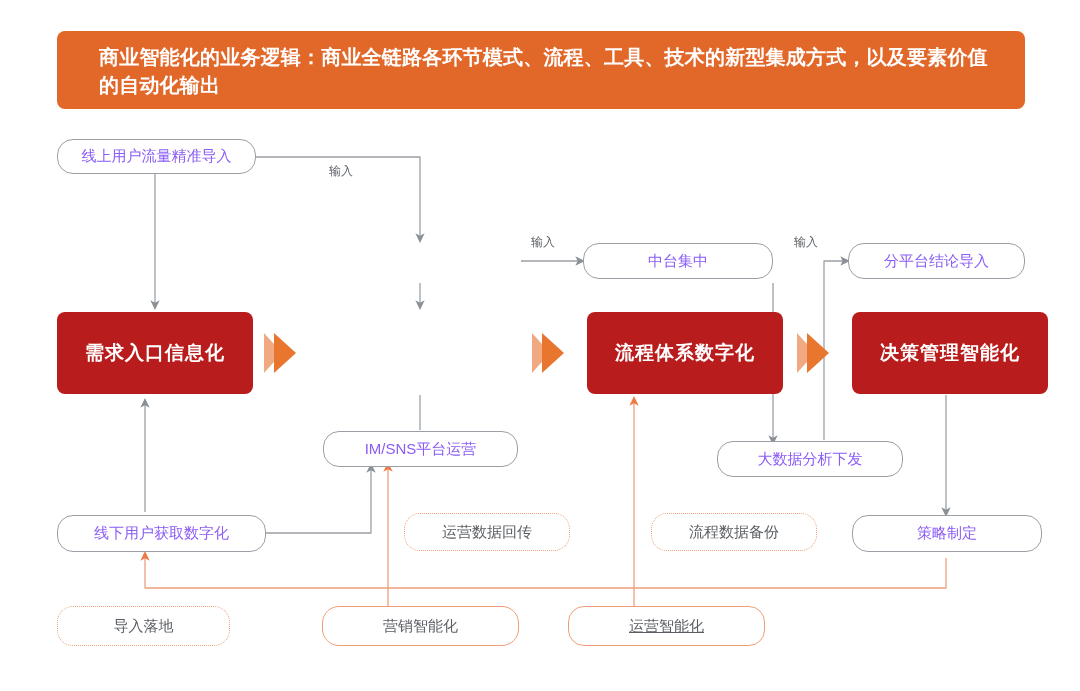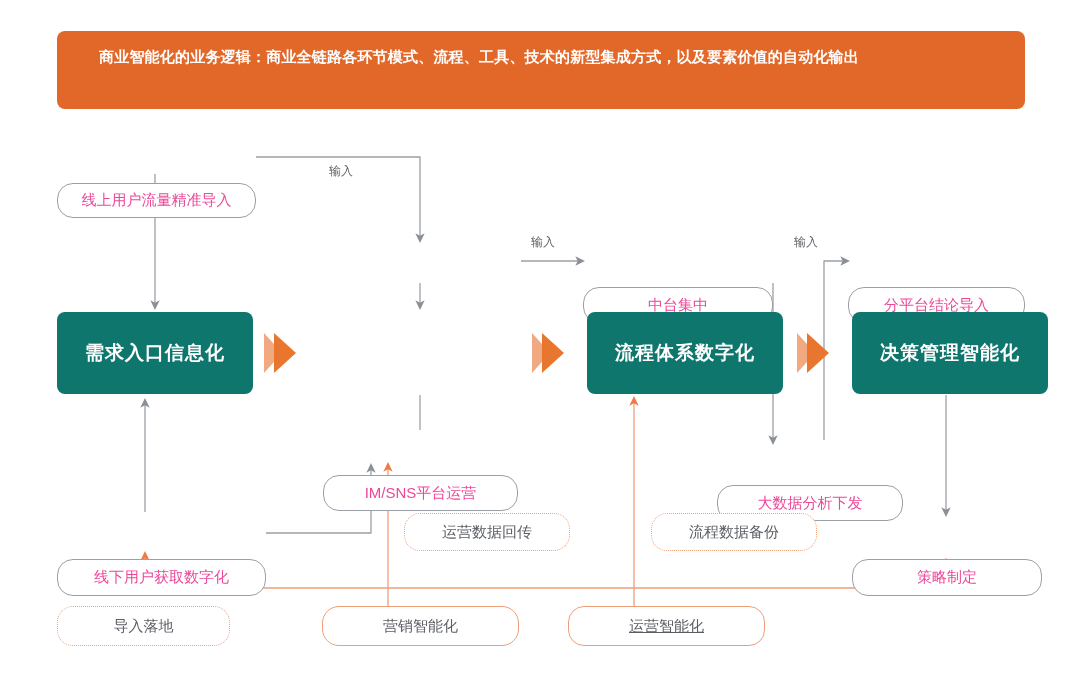--- a/index.html
+++ b/index.html
@@ -11,39 +11,39 @@
   }
   #stage{position:relative;width:1080px;height:691px;background:#fff;}
 
   
   .banner{
     position:absolute;left:57px;top:31px;width:968px;height:78px;
     background:#E2682A;border-radius:8px;box-sizing:border-box;
     padding:12px 30px 0 42px;
   }
   .banner-text{
-    color:#ffffff;font-size:15px;font-weight:bold;line-height:28px;
+    color:#ffffff;font-size:20px;font-weight:bold;line-height:28px;
     letter-spacing:.2px;
   }
 
   
   #wires{position:absolute;left:0;top:0;width:1080px;height:691px;}
 
   
   .node{
     position:absolute;box-sizing:border-box;
     display:flex;align-items:center;justify-content:center;
     text-align:center;
   }
   .plain{
     background:#ffffff;border:1px solid #9BA0A6;border-radius:16px;
-    color:#ec4899;font-size:15px;margin-top:44px;
+    color:#8b5cf6;font-size:15px;
   }
   .solid{
-    background:#0f766e;border-radius:8px;
+    background:#b91c1c;border-radius:8px;
     color:#ffffff;font-size:19px;font-weight:bold;letter-spacing:1px;
   }
   .dashed{
     background:#ffffff;border:1.4px dotted #F0A27C;border-radius:16px;
     color:#5A5E63;font-size:15px;
   }
   .thin-orange{
     background:#ffffff;border:1.2px solid #EE9F79;border-radius:16px;
     color:#5A5E63;font-size:15px;
   }

